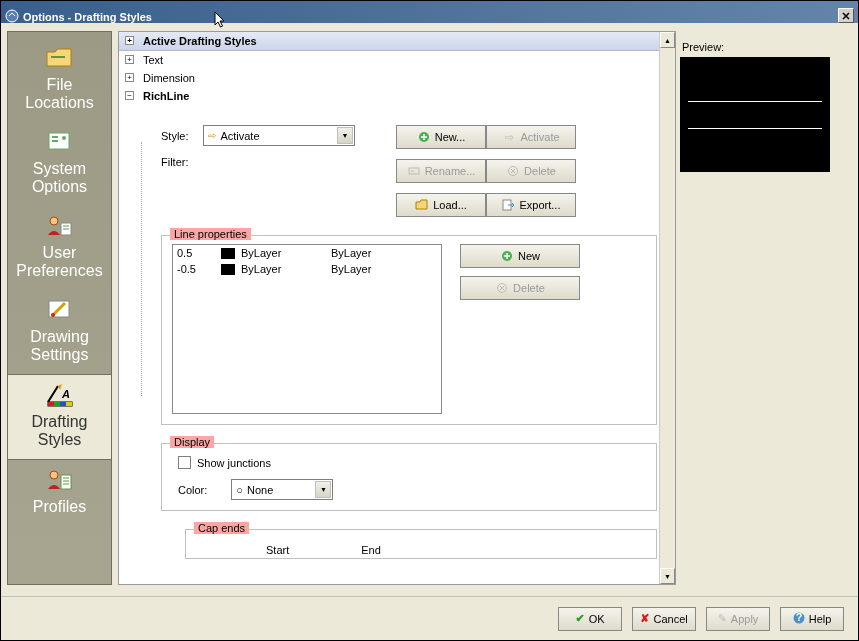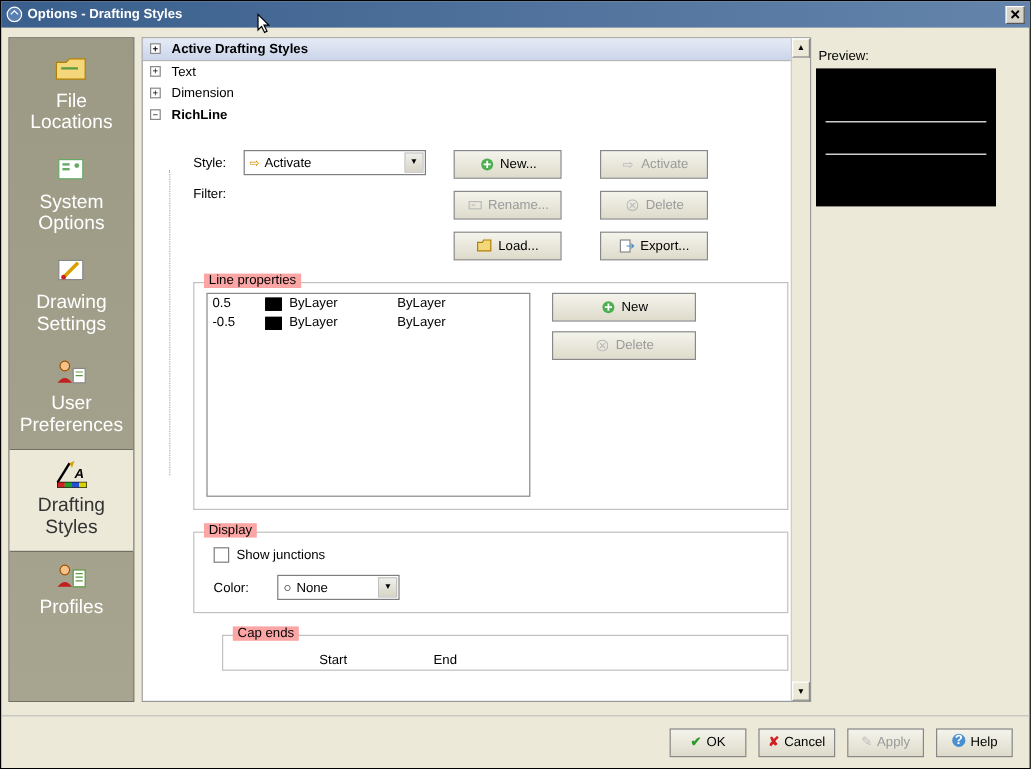--- a/index.html
+++ b/index.html
@@ -1,20 +1,20 @@
 <!DOCTYPE html>
 <html><head>
 <meta charset="utf-8">
 <style>
 * { box-sizing: border-box; margin: 0; padding: 0; font-family: Tahoma, Arial, sans-serif; font-size: 11px; }
 body { background: #ece9d8; overflow: hidden; }
 
 .window { width: 859px; height: 641px; background: #ece9d8; position: relative; border: 1px solid #000; }
 
-.titlebar { height: 22px; background: linear-gradient(to right, #3a5f8c, #6484ab); display: flex; align-items: center; padding: 0 4px; color: #fff; font-weight: bold; }
+.titlebar { height: 22px; background: linear-gradient(to right, #3a5f8c, #6484ab); display: flex; align-items: flex-end; padding: 0 4px; color: #fff; font-weight: bold; }
 .titlebar .t-icon { width: 14px; height: 14px; margin-right: 4px; display: flex; align-items: center; justify-content: center; }
 .titlebar .t-icon svg { width: 14px; height: 14px; }
 .titlebar .title-text { flex: 1; }
 .titlebar .close-btn { width: 16px; height: 15px; background: #d5d2c8; border: 1px solid #fff; border-right-color:#555; border-bottom-color:#555; display:flex; align-items:center; justify-content:center; color:#000; font-size:10px; font-weight:bold; cursor:pointer;}
 .cursor-ptr { position:absolute; left:213px; top:10px; color:#000; pointer-events:none; }
 
 .body-wrap { display:flex; height: 570px; }
 
 .sidebar { width: 105px; background: linear-gradient(to bottom, #9c9a85, #a7a590); border: 1px solid #716f64; margin: 8px 6px; padding-top: 6px;}
 .sb-item { display:flex; flex-direction:column; align-items:center; padding:6px 4px 10px; color:#fff; cursor:pointer; }
@@ -33,21 +33,21 @@
 .tree-item { padding:3px 6px 3px 24px; position:relative; }
 .tree-expand { position:absolute; left:6px; top:4px; width:9px; height:9px; border:1px solid #888; background:#fff; display:flex; align-items:center; justify-content:center; font-size:8px; line-height:1; cursor:pointer; }
 .tree-body { padding: 20px 18px 10px 42px; }
 
 .form-row { display:flex; align-items:center; margin-bottom:10px; }
 .form-row label { width: 42px; text-align:left; }
 .select-box { position:relative; width:152px; height:21px; background:#fff; border:1px solid #7e7e7e; display:flex; align-items:center; padding:0 18px 0 4px; }
 .select-arrow { position:absolute; right:1px; top:1px; width:16px; height:17px; background:linear-gradient(to bottom,#f0f0ea,#d8d5c5); border:1px solid #c0c0c0; display:flex; align-items:center; justify-content:center; font-size:8px; }
 .arrow-ic { margin-right:4px; color:#d89000; font-size:10px;}
 
-.btn-row { display:flex; gap:32px; margin-left:23px; }
+.btn-row { display:flex; gap:0; margin-left:41px; }
 .btn { width:90px; height:24px; background:linear-gradient(to bottom,#f5f4ec,#dedbcb); border:1px solid #888; display:flex; align-items:center; justify-content:center; gap:4px; cursor:pointer; }
 .btn.disabled { color:#9a9a9a; }
 .btn-ic { width:14px; height:14px; display:flex; align-items:center; justify-content:center; }
 
 .row-group { display:flex; }
 .left-col { }
 
 .fieldset { border:1px solid #c0c0bd; margin: 18px 0 0 0; padding: 8px 10px 10px; position:relative; }
 .fieldset-title { position:absolute; top:-8px; left:8px; background:#fca5a5; padding:0 4px; }
 
@@ -122,37 +122,37 @@
               <rect x="6" y="6" width="6" height="2" fill="#6a6"></rect>
               <rect x="6" y="10" width="6" height="2" fill="#6a6"></rect>
               <circle cx="18" cy="8" r="2" fill="#6a6"></circle>
             </svg>
           </span>
         <span class="sb-label">System Options</span>
       </div>
       <div class="sb-item">
         <span class="sb-icon">
             <svg width="30" height="26" viewBox="0 0 30 26">
-              <rect x="4" y="4" width="20" height="16" fill="#fff" stroke="#888"></rect>
-              <path d="M8 18 L20 6" stroke="#d8a000" stroke-width="3"></path>
-              <circle cx="8" cy="18" r="2" fill="#d02020"></circle>
-            </svg>
-          </span>
-        <span class="sb-label">Drawing Settings</span>
-      </div>
-      <div class="sb-item">
-        <span class="sb-icon">
-            <svg width="30" height="26" viewBox="0 0 30 26">
               <circle cx="9" cy="8" r="4" fill="#f4c28a" stroke="#a05000"></circle>
               <path d="M3 22 Q9 14 15 22" fill="#c02020"></path>
               <rect x="16" y="10" width="10" height="12" fill="#fff" stroke="#888"></rect>
               <path d="M18 13 L24 13 M18 16 L24 16" stroke="#5a9a40"></path>
             </svg>
           </span>
         <span class="sb-label">User Preferences</span>
+      </div>
+      <div class="sb-item">
+        <span class="sb-icon">
+            <svg width="30" height="26" viewBox="0 0 30 26">
+              <rect x="4" y="4" width="20" height="16" fill="#fff" stroke="#888"></rect>
+              <path d="M8 18 L20 6" stroke="#d8a000" stroke-width="3"></path>
+              <circle cx="8" cy="18" r="2" fill="#d02020"></circle>
+            </svg>
+          </span>
+        <span class="sb-label">Drawing Settings</span>
       </div>
       <div class="sb-item selected">
         <span class="sb-icon">
             <svg width="32" height="26" viewBox="0 0 32 26">
               <path d="M4 20 L14 4" stroke="#000" stroke-width="2"></path>
               <path d="M14 4 L18 2 L16 8 Z" fill="#d8a000"></path>
               <rect x="4" y="20" width="24" height="4" fill="none" stroke="#000"></rect>
               <rect x="4" y="20" width="6" height="4" fill="#d02020"></rect>
               <rect x="10" y="20" width="6" height="4" fill="#20a020"></rect>
               <rect x="16" y="20" width="6" height="4" fill="#2050d0"></rect>

